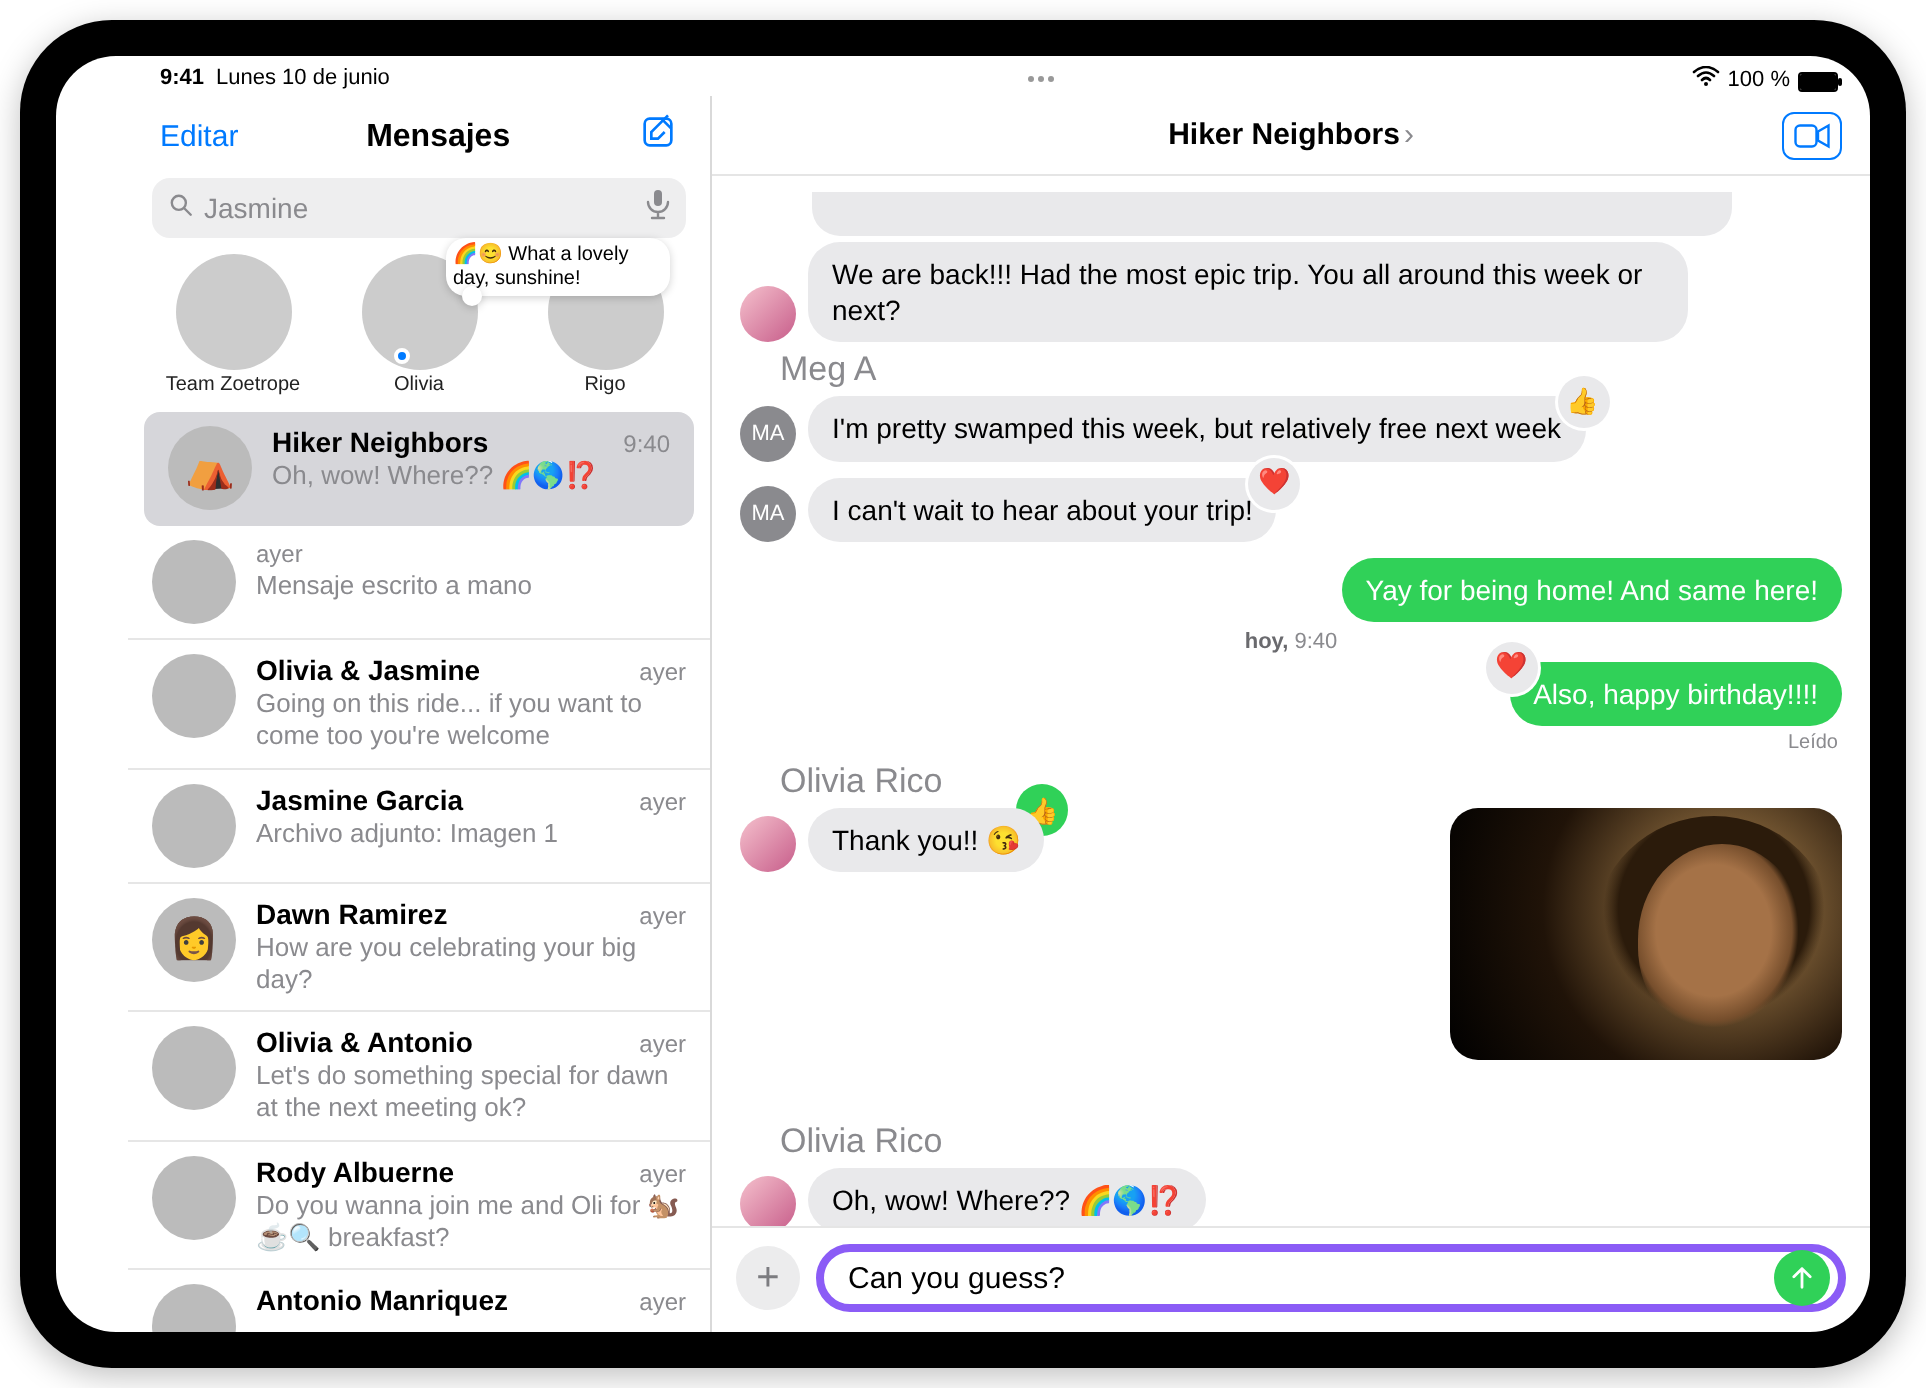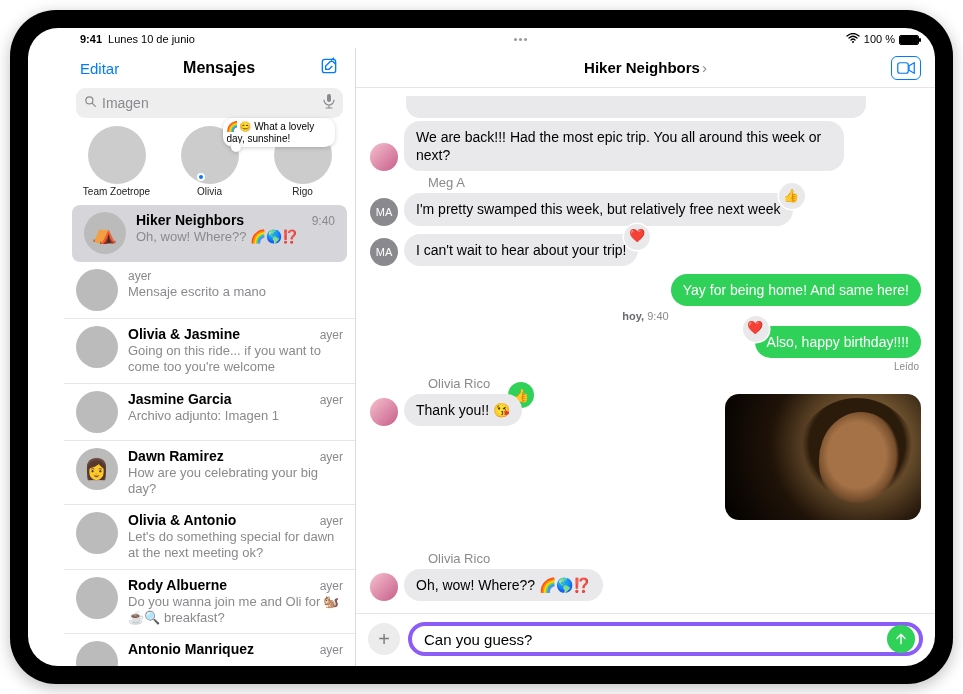--- a/index.html
+++ b/index.html
@@ -212,21 +212,21 @@
     font-size:11px;
     color:#8a8a8e;
     margin:4px 0;
   }
   .tstamp b { color:#6a6a6e; font-weight:600;}
 
   .row { display:flex; align-items:flex-end; margin:3px 0; position:relative;}
   .row.incoming { justify-content:flex-start; }
   .row.outgoing { justify-content:flex-end; }
   .sender {
-    font-size:13px; color:#8a8a8e; margin-left:58px; margin-bottom:0; margin-top:4px;
+    font-size:17px; color:#8a8a8e; margin-left:20px; margin-bottom:0; margin-top:4px;
   }
   .mav {
     width:28px; height:28px; border-radius:50%; flex:none;
     margin-right:6px;
     background:#999;
     color:#fff; font-size:11px; font-weight:500;
     display:flex; align-items:center; justify-content:center;
   }
   .bubble-msg {
     max-width: 440px;
@@ -375,21 +375,21 @@
           </span>
         </div>
 
         <div class="search">
           <span class="sicon">
             <svg width="13" height="13" viewBox="0 0 24 24" fill="none" stroke="#8a8a8e" stroke-width="2.2">
                 <circle cx="10" cy="10" r="6.5"></circle>
                 <path d="M15 15 L21 21" stroke-linecap="round"></path>
               </svg>
           </span>
-          <span class="sph">Imagen</span>
+          <span class="sph">Jasmine</span>
           <span class="mic">
             <svg width="12" height="15" viewBox="0 0 12 15" fill="#8a8a8e">
                 <rect x="4" y="0" width="4" height="8" rx="2"></rect>
                 <path d="M1 6 a5 5 0 0 0 10 0 M6 11 v3 M3 14 h6" stroke="#8a8a8e" fill="none" stroke-width="1.2" stroke-linecap="round"></path>
               </svg>
           </span>
         </div>
 
         <div class="pinned">
           <div class="pin">

